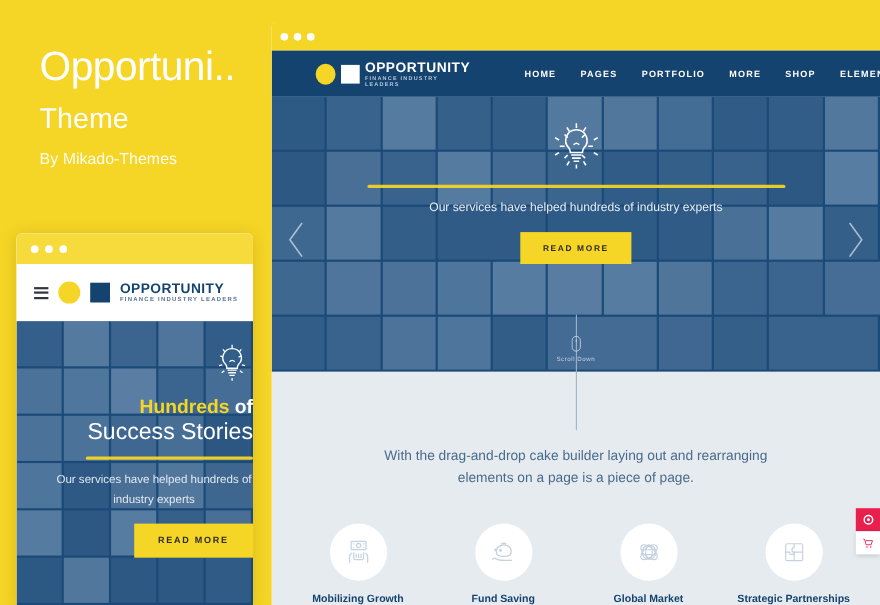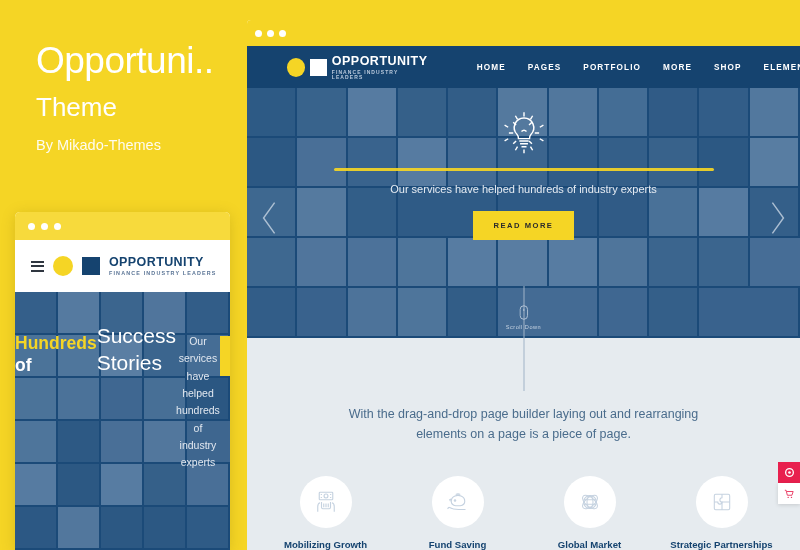--- a/index.html
+++ b/index.html
@@ -58,22 +58,22 @@
   .logo-tag { font-size: 5.4px; font-weight: bold; color: #5b7596; letter-spacing: 1.15px; margin-top: 2.5px; }
 
   #mobile-hero {
     position: relative; height: 258px; background: #1B4A78; overflow: hidden;
   }
   .mosaic { position: absolute; inset: 0; opacity: 1; }
   .mcell { position: absolute; }
 
   #mobile-hero-inner {
     position: absolute; inset: 0; z-index: 4;
-    display: flex; flex-direction: row; align-items: flex-start;
-    padding-top: 31px;
+    display: flex; flex-direction: column; align-items: flex-end;
+    padding-top: 19px;
   }
   .bulb-icon { display:block; }
   #m-head1 { font-size: 17.5px; font-weight: bold; color: #ffffff; margin-top: 9px; line-height: 1.28; }
   #m-head1 b { color: #F5D525; font-weight: bold; }
   #m-head2 { font-size: 21px; font-weight: normal; color: #ffffff; line-height: 1.28; }
   .m-divider { width: 152px; height: 3px; background: #F5D525; margin-top: 8px; border-radius: 2px; opacity:0.95; }
   #m-desc { font-size: 10.5px; color: #e2e8f0; text-align: center; margin-top: 10px; line-height: 1.65; width: 180px; }
   #m-readmore {
     margin-top: 13px; background: #F5D525; color: #2b2b2b;
     font-size: 8.2px; font-weight: bold; letter-spacing: 1.6px;
@@ -374,21 +374,21 @@
         <path d="M6 5 v3" stroke="#c6d3e2" stroke-width="1.1"></path>
       </svg>
       <span>Scroll Down</span>
     </div>
   </div>
 
   <div id="d-content">
     <div id="vert-line"></div>
 
     <div id="intro-text">
-      <div>With the drag-and-drop page builder laying out and rearranging</div>
+      <div>With the drag-and-drop cake builder laying out and rearranging</div>
       <div>elements on a page is a piece of page.</div>
     </div>
 
     <div id="features">
 
       <div class="feature">
         <div class="f-circle">
           <svg width="30" height="30" viewBox="0 0 40 40">
             <g fill="none" stroke="#c5d2e0" stroke-width="1.5">
               <rect x="11" y="7" width="18" height="10" rx="1"></rect>

